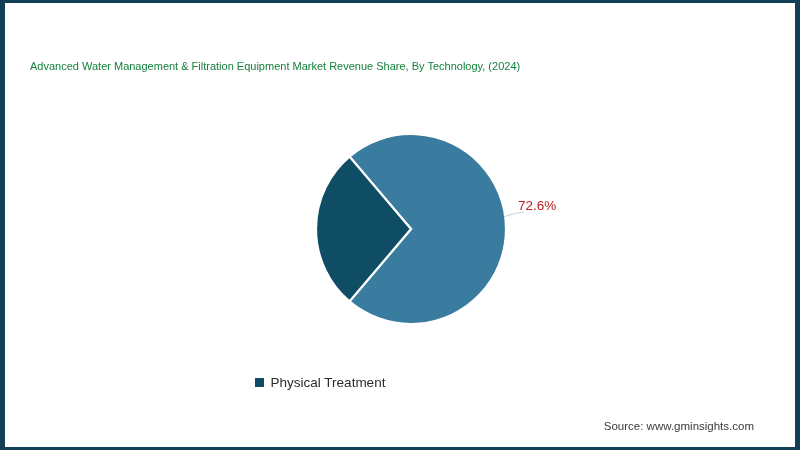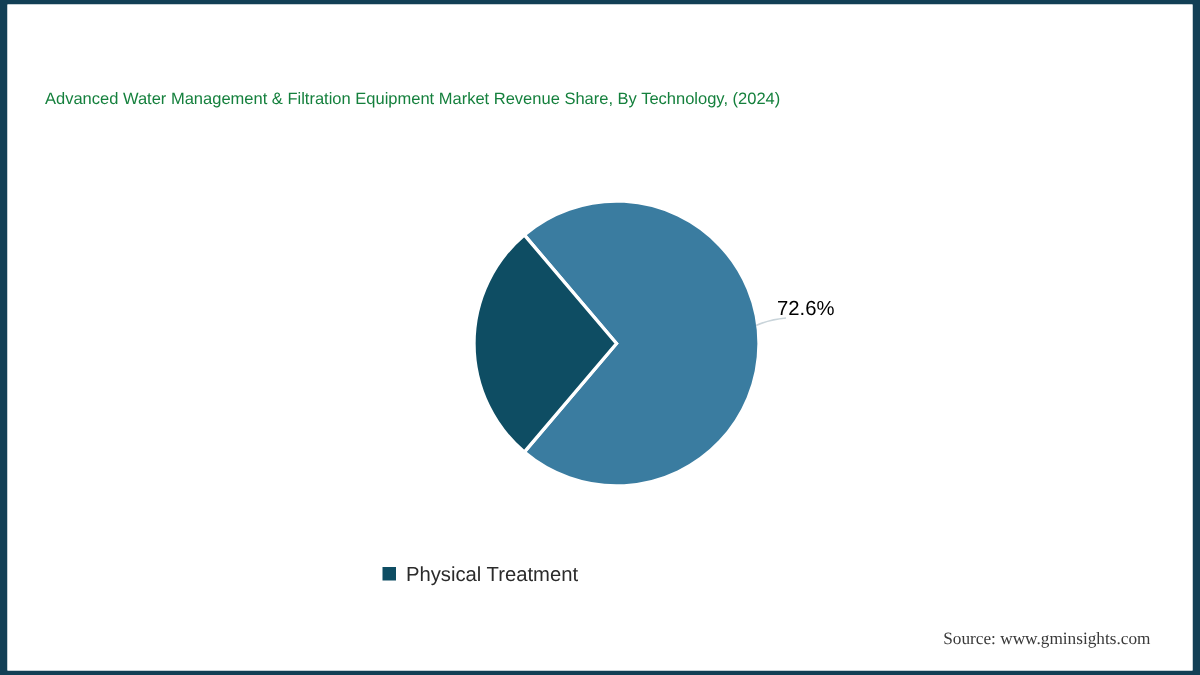--- a/index.html
+++ b/index.html
@@ -57,21 +57,21 @@
     position: absolute;
     left: 0;
     top: 0;
   }
 
   #data-label-726 {
     position: absolute;
     left: 513px;
     top: 195px;
     font-size: 13.5px;
-    color: #000000;
+    color: #b91c1c;
     font-family: "Liberation Sans", sans-serif;
     white-space: nowrap;
   }
 
   #legend {
     position: absolute;
     left: 0;
     top: 372px;
     width: 790px;
     display: flex;
@@ -93,25 +93,25 @@
     margin-right: 7px;
     flex: 0 0 auto;
   }
   .legend-text {
     font-family: "Liberation Sans", sans-serif;
     white-space: nowrap;
   }
 
   #source-note {
     position: absolute;
-    right: 28px;
+    right: 41px;
     bottom: 15px;
     font-size: 11.5px;
     color: #3a3a3a;
-    font-family: Liberation Serif, serif;
+    font-family: Liberation Sans, sans-serif;
     white-space: nowrap;
     text-align: right;
   }
 </style>
 </head>
 <body>
 
 <div id="chart-frame">
   <div id="inner-surface">
 

